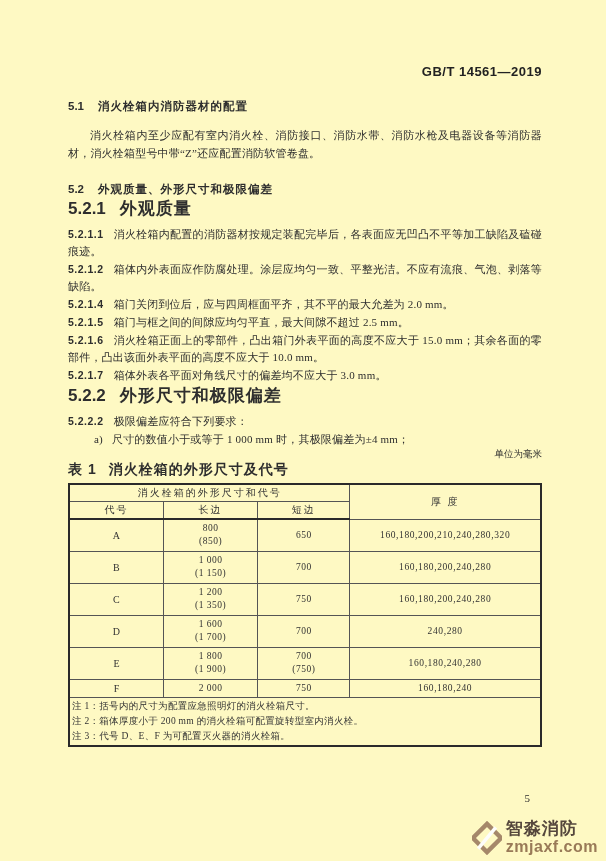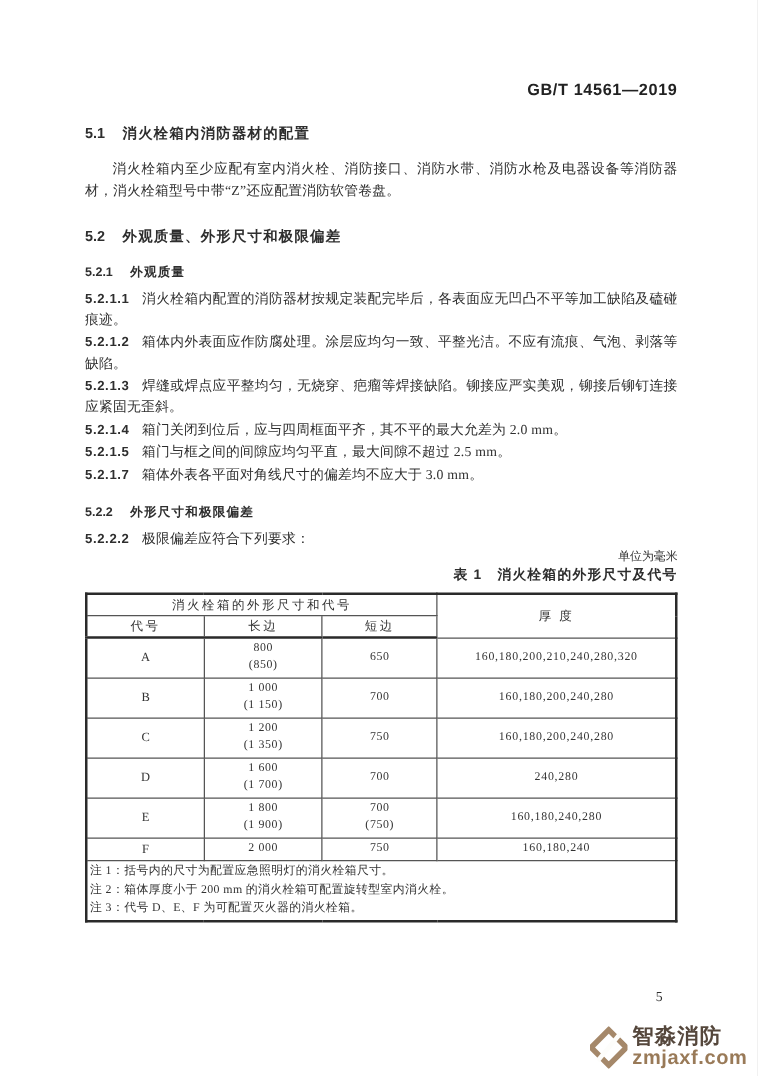--- a/index.html
+++ b/index.html
@@ -1,53 +1,53 @@
 <!DOCTYPE html>
 <html><head>
 <meta charset="utf-8">
 <style>
   * { margin:0; padding:0; box-sizing:border-box; }
   html,body { background:#e8e8e8; }
   .page {
     position:relative; width:606px; height:861px; margin:0 auto;
-    background:#ffffff; color:#2e2e2e; overflow:hidden;
+    background:#fef9c3; color:#2e2e2e; overflow:hidden;
     font-family:"Liberation Serif","DejaVu Serif",serif;
   }
   .content { position:absolute; left:68px; top:0; width:474px; }
 
   .doc-header {
     padding-top:64px; text-align:right;
     font-family:"Liberation Sans","DejaVu Sans",sans-serif;
     font-weight:bold; font-size:13px; letter-spacing:0.5px; color:#222;
   }
 
   .h-num { font-family:"Liberation Sans","DejaVu Sans",sans-serif; font-weight:bold; margin-right:14px; }
   .h-title { font-family:"Liberation Sans","DejaVu Sans",sans-serif; font-weight:bold; letter-spacing:1px; }
   .h1 { margin-top:30px; font-size:12.5px; }
   .h2 { margin-top:20px; font-size:11.5px; }
-  .h3 { margin-top:14px; font-size:10px; }
+  .h3 { font-size:17px; }
 
   .para {
     margin-top:12px; font-size:11px; line-height:18px;
     text-indent:2em; text-align:justify; letter-spacing:0.2px;
   }
 
   .clauses { margin-top:6px; }
   .clause { font-size:11px; line-height:17px; text-align:justify; margin-top:1px; letter-spacing:0.2px; }
   .clause-num {
     font-family:"Liberation Sans","DejaVu Sans",sans-serif;
     font-weight:600; font-size:10.5px; margin-right:10px; letter-spacing:0.5px;
   }
   .subitem { font-size:11px; line-height:19px; padding-left:26px; letter-spacing:0.2px; }
   .subitem-label { margin-right:9px; }
 
   .table-caption { position:relative; margin-top:12px; height:16px; }
   .caption-center {
-    text-align:right; font-family:"Liberation Sans","DejaVu Sans",sans-serif;
-    font-weight:bold; font-size:11px; letter-spacing:1px;
+    text-align:left; font-family:"Liberation Sans","DejaVu Sans",sans-serif;
+    font-weight:bold; font-size:14px; letter-spacing:1px;
   }
   .caption-label { margin-right:12px; }
   .unit-note { position:absolute; right:0; bottom:16px; font-size:9.5px; font-weight:normal; }
 
   table.dim {
     width:100%; margin-top:6px; border-collapse:collapse;
     font-size:10px; text-align:center; color:#333;
     border:2px solid #2a2a2a;
   }
   table.dim th, table.dim td { border:1px solid #555; font-weight:normal; padding:1px 2px; }
@@ -103,40 +103,43 @@
     </div>
 
     <div class="clauses">
       <p class="clause">
         <span class="clause-num">5.2.1.1</span><span>消火栓箱内配置的消防器材按规定装配完毕后，各表面应无凹凸不平等加工缺陷及磕碰痕迹。</span>
       </p>
       <p class="clause">
         <span class="clause-num">5.2.1.2</span><span>箱体内外表面应作防腐处理。涂层应均匀一致、平整光洁。不应有流痕、气泡、剥落等缺陷。</span>
       </p>
       <p class="clause">
-        <span class="clause-num">5.2.1.3</span><span>焊缝或焊点应平整均匀，无烧穿、疤瘤等焊接缺陷。铆接应严实美观，铆接后铆钉连接应紧固无歪斜。</span>
-      </p>
-      <p class="clause">
         <span class="clause-num">5.2.1.4</span><span>箱门关闭到位后，应与四周框面平齐，其不平的最大允差为 2.0 mm。</span>
       </p>
       <p class="clause">
         <span class="clause-num">5.2.1.5</span><span>箱门与框之间的间隙应均匀平直，最大间隙不超过 2.5 mm。</span>
+      </p>
+      <p class="clause">
+        <span class="clause-num">5.2.1.6</span><span>消火栓箱正面上的零部件，凸出箱门外表平面的高度不应大于 15.0 mm；其余各面的零部件，凸出该面外表平面的高度不应大于 10.0 mm。</span>
       </p>
       <p class="clause">
         <span class="clause-num">5.2.1.7</span><span>箱体外表各平面对角线尺寸的偏差均不应大于 3.0 mm。</span>
       </p>
     </div>
 
     <div class="h3">
       <span class="h-num">5.2.2</span><span class="h-title">外形尺寸和极限偏差</span>
     </div>
 
     <div class="clauses">
       <p class="clause">
         <span class="clause-num">5.2.2.2</span><span>极限偏差应符合下列要求：</span>
+      </p>
+      <p class="subitem">
+        <span class="subitem-label">a)</span><span>尺寸的数值小于或等于 1 000 mm 时，其极限偏差为±4 mm；</span>
       </p>
     </div>
 
     <div class="table-caption">
       <div class="caption-center">
         <span class="caption-label">表 1</span><span>消火栓箱的外形尺寸及代号</span>
       </div>
       <span class="unit-note">单位为毫米</span>
     </div>
 

